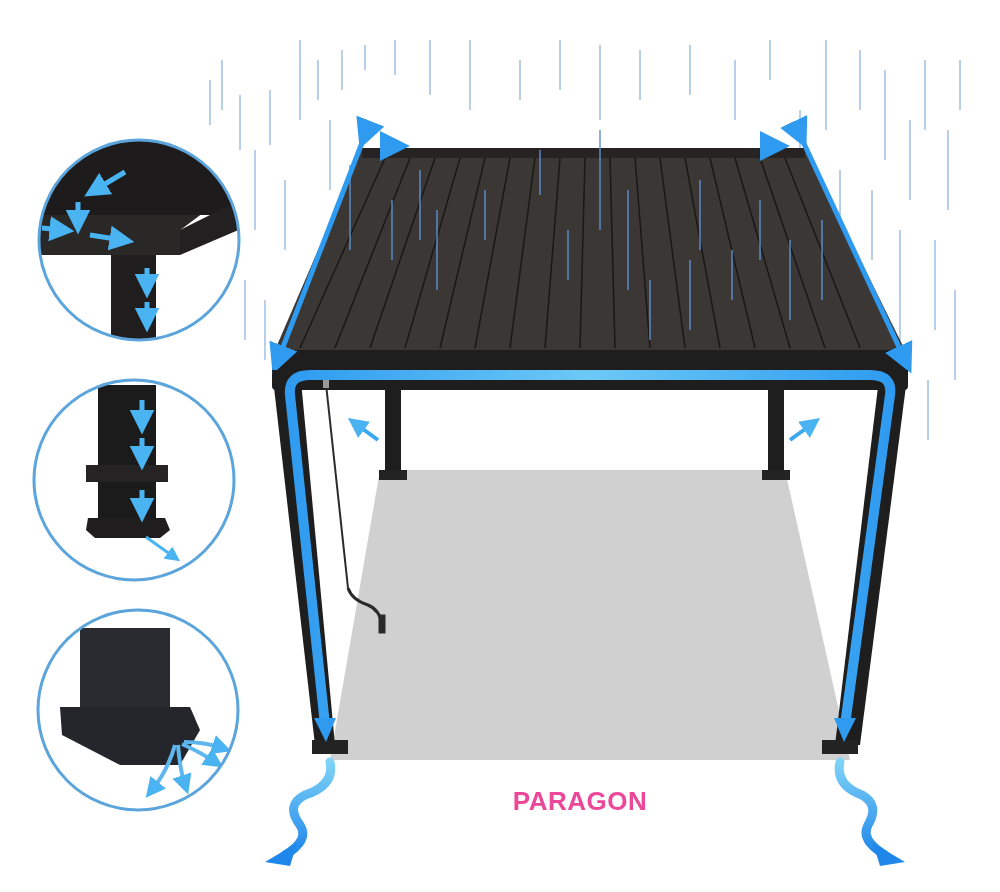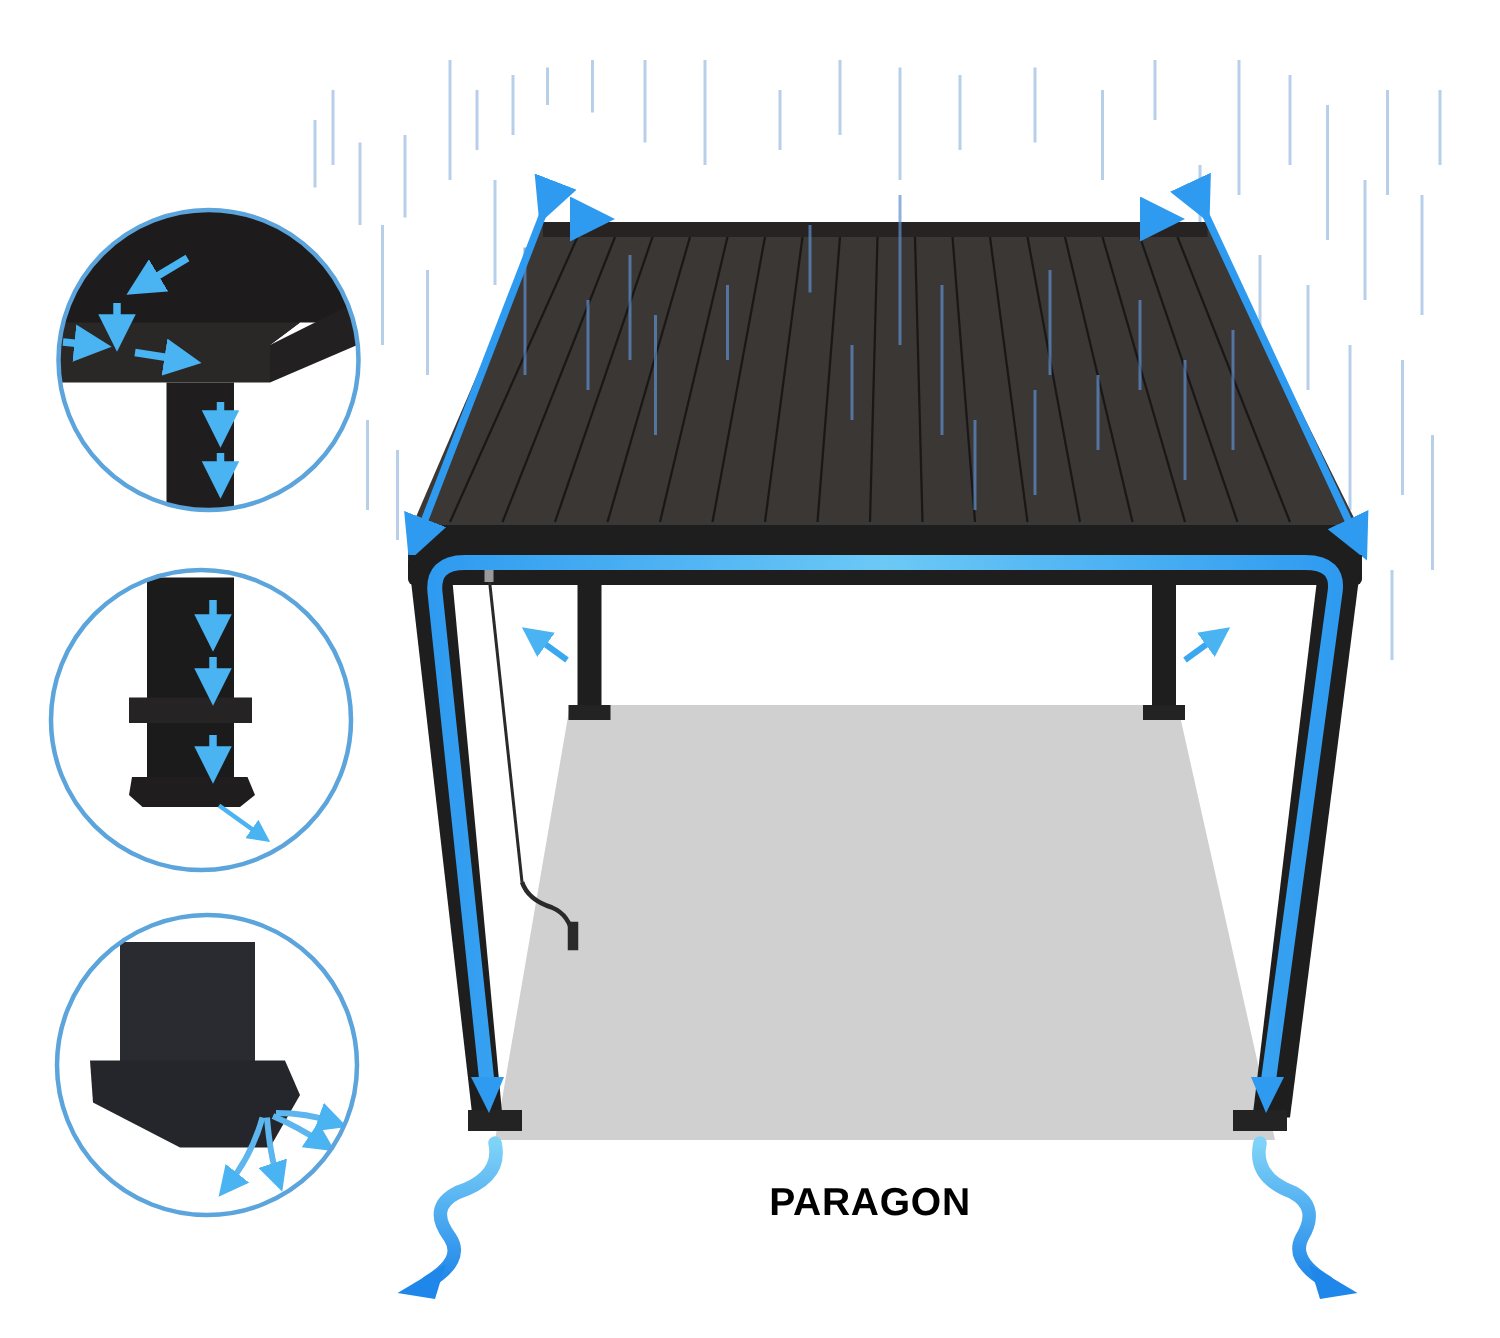--- a/index.html
+++ b/index.html
@@ -1,21 +1,21 @@
 <!DOCTYPE html>
 <html><head>
 <meta charset="utf-8">
 <style>
   html, body { margin:0; padding:0; background:#ffffff; }
   body { width:1000px; height:892px; position:relative; overflow:hidden; font-family:"Liberation Sans", sans-serif; }
   #stage { position:absolute; left:0; top:0; width:1000px; height:892px; }
   .brand {
     position:absolute; left:480px; top:786px; width:200px; text-align:center;
     font-family:"Liberation Sans", sans-serif; font-weight:bold; font-size:26px;
-    color:#000000; letter-spacing:0.5px;
+    color:#ec4899; letter-spacing:0.5px;
   }
 </style>
 </head>
 <body>
 
 <div id="stage">
 <svg width="1000" height="892" viewBox="0 0 1000 892" xmlns="http://www.w3.org/2000/svg">
   <defs>
     <linearGradient id="flow" x1="0" y1="0" x2="0" y2="1">
       <stop offset="0" stop-color="#7fd3f7"></stop>

